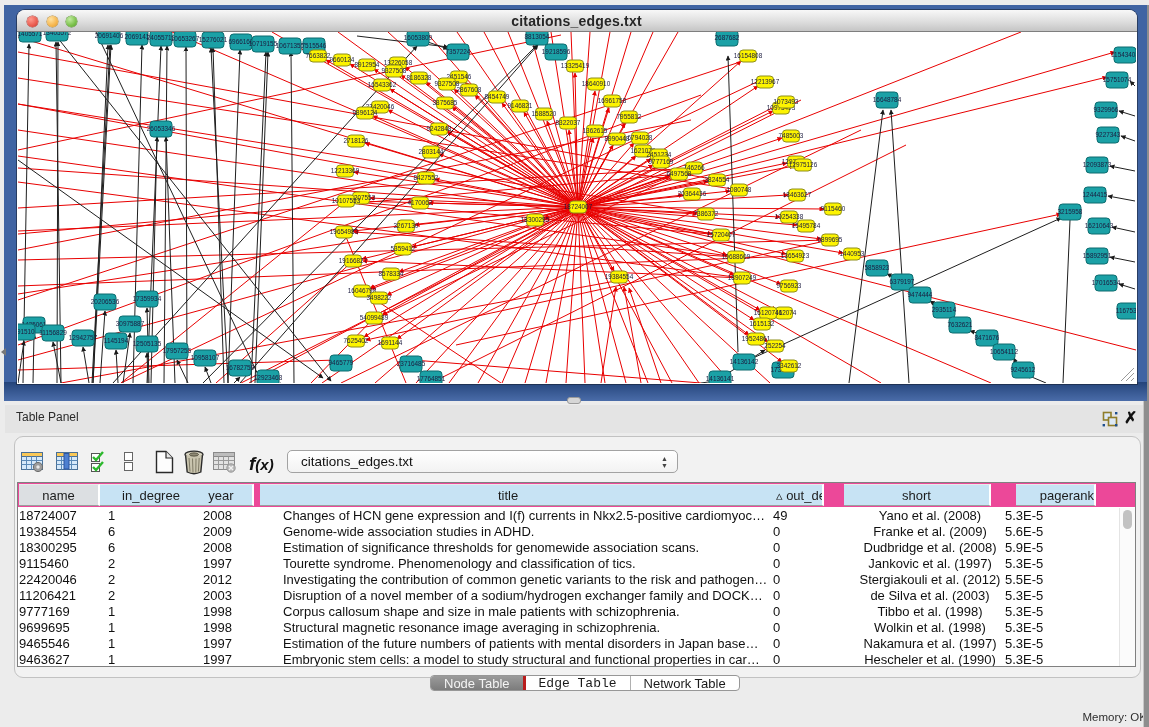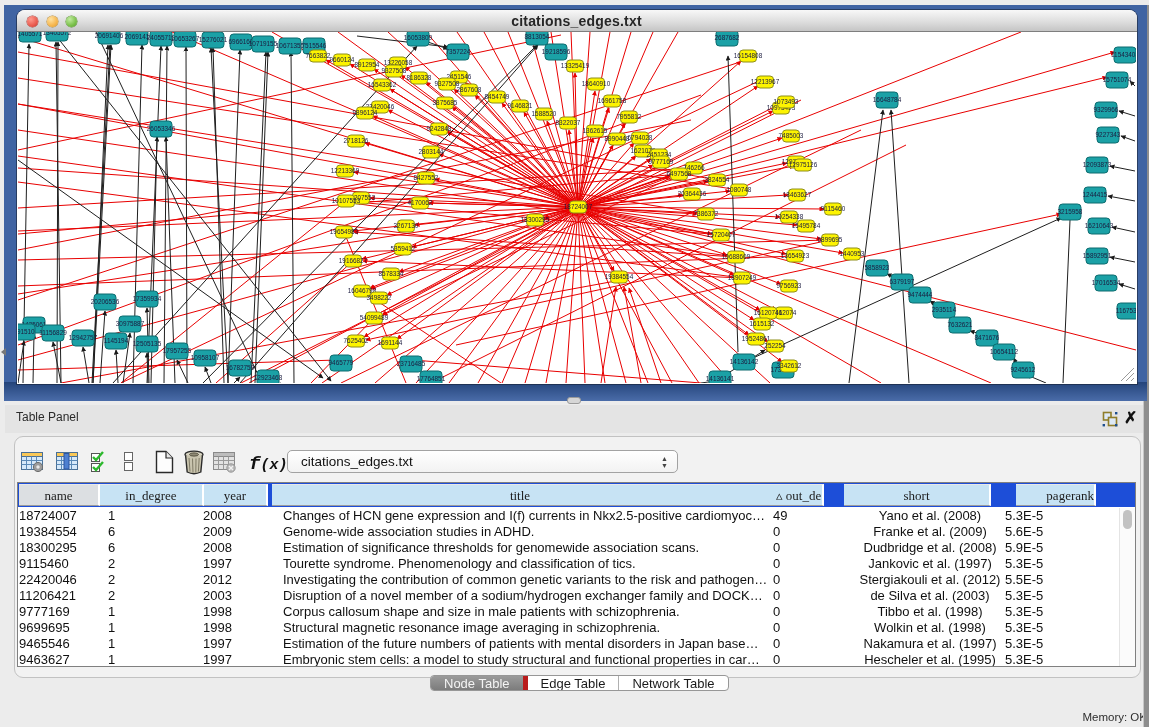--- a/index.html
+++ b/index.html
@@ -33,38 +33,38 @@
 
 
 #tp { position:absolute; left:0; top:401px; width:1149px; height:326px; background:#ececec; }
 #tphead { position:absolute; left:5px; top:405px; width:1138px; height:28px;
   background:#e4e4e4; }
 #tphead .t { position:absolute; left:11px; top:5px; font-size:12px; color:#2b2b2b; }
 #tphead .x { position:absolute; left:1119px; top:3px; font-size:16px; font-weight:bold; color:#111; }
 #container { position:absolute; left:14px; top:436px; width:1127px; height:242px;
   background:#f2f2f2; border:1px solid #c2c2c2; border-radius:9px; }
 .tbi { position:absolute; }
-.tbi.fx { font-family:Liberation Mono, monospace; font-size:15px; font-weight:bold; color:#111; font-style:italic; }
+.tbi.fx { font-family:Liberation Sans, sans-serif; font-size:15px; font-weight:bold; color:#111; font-style:italic; }
 .tbi.fx i { font-size:19px; }
 #combo { position:absolute; left:287px; top:450px; width:391px; height:23px;
   background:linear-gradient(#ffffff,#f2f2f2); border:1px solid #a2a2a2; border-radius:5px; }
 #combo .t { position:absolute; left:13px; top:3px; font-size:13.5px; color:#111; }
 #combo .ar { position:absolute; right:9px; top:4px; font-size:7px; color:#444; line-height:7px; text-align:center; }
 
 #table { position:absolute; left:17px; top:482px; width:1119px; height:185px;
   background:#fff; border:1px solid #808080; overflow:hidden; }
-#thead { position:absolute; left:0; top:0; width:100%; height:24px; background:#1d4ed8;font-family:Liberation Serif, serif; }
+#thead { position:absolute; left:0; top:0; width:100%; height:24px; background:#ec4899; }
 #thead span { position:absolute; top:1px; height:22px; font-size:13px; color:#1c1c1c;
   text-align:center; padding-top:3px; background:#c7e3f4; border-right:2px solid #fff;
   border-bottom:1px solid #9c9c9c; border-top:1px solid #e8e8e8;
   white-space:nowrap; overflow:hidden; }
 #thead .h0 { left:1px;  width:81px; background:#dcdfe2; }
 #thead .h1 { left:82px; width:104px; }
-#thead .h2 { left:186px; width:64px; }
-#thead .h3 { left:254px; width:498px; }
+#thead .h2 { left:172px; width:64px; }
+#thead .h3 { left:242px; width:498px; }
 #thead .h4 { left:736px; width:70px; text-align:left; padding-left:22px; }
 #thead .h5 { left:826px; width:147px; }
 #thead .h6 { left:998px; width:80px;text-align:right; }
 #tbody { position:absolute; left:0; top:25px; width:1104px; }
 .tr { position:relative; height:16px; font-size:13px; color:#101010; white-space:nowrap; }
 .tr span { position:absolute; top:0; overflow:hidden; }
 .c0 { left:1px; width:82px; }
 .c1 { left:90px; width:90px; }
 .c2 { left:185px; width:70px; }
 .c3 { left:265px; width:487px; }
@@ -73,21 +73,21 @@
 .c6 { left:987px; width:90px; }
 #vscroll { position:absolute; right:0px; top:25px; width:16px; height:160px;
   background:#fbfbfb; border-left:1px solid #e4e4e4; }
 #vthumb { position:absolute; left:3px; top:2px; width:9px; height:19px;
   background:#c2c2c2; border-radius:5px; }
 
 #tabs { position:absolute; left:430px; top:675px; height:16px; display:flex;
   border:1px solid #979797; border-radius:4px; overflow:hidden; background:#fff; }
 #tabs span { font-size:13px; padding:0 13px; color:#1a1a1a; line-height:15px; }
 #tabs .sel { background:linear-gradient(#9b9b9b,#7c7c7c); color:#f4f4f4; }
-#tabs .mid { border-left:5px solid #b91c1c; border-right:1px solid #b0b0b0; }
+#tabs .mid { border-left:3px solid #b91c1c; border-right:1px solid #b0b0b0;font-family:Liberation Mono, monospace; }
 
 #status { position:absolute; left:0; top:705px; width:1149px; height:22px;margin-left:28px; }
 #status .t { position:absolute; right:30px; top:6px; font-size:11.5px; color:#2e2e2e; }
 #status .dot { position:absolute; right:16px; top:5px; width:13px; height:13px;
   border-radius:50%; background:#3cbe3c; border:1.5px solid #1f7d1f; }
 
 #rstrip-top { position:absolute; left:1147px; top:5px; width:2px; height:396px; background:#8e8e8e; }
 #rstrip-bot { position:absolute; left:1143px; top:401px; width:6px; height:326px;
   background:#8e8e8e; border-left:1px solid #c7c7c7; }
 #grip { position:absolute; left:567px; top:397px; width:14px; height:7px;
@@ -785,21 +785,21 @@
           <span class="c4">0</span>
           <span class="c5">Nakamura et al. (1997)</span>
           <span class="c6">5.3E-5</span>
         </div>
 <div class="tr">
           <span class="c0">9463627</span>
           <span class="c1">1</span>
           <span class="c2">1997</span>
           <span class="c3">Embryonic stem cells: a model to study structural and functional properties in car…</span>
           <span class="c4">0</span>
-          <span class="c5">Hescheler et al. (1995)</span>
+          <span class="c5">Hescheler et al. (1990)</span>
           <span class="c6">5.3E-5</span>
         </div>
     </div>
     <div id="vscroll">
         <div id="vthumb"></div>
       </div>
   </div>
   <div id="tabs">
       <span class="sel">Node Table</span>
       <span class="mid">Edge Table</span>

